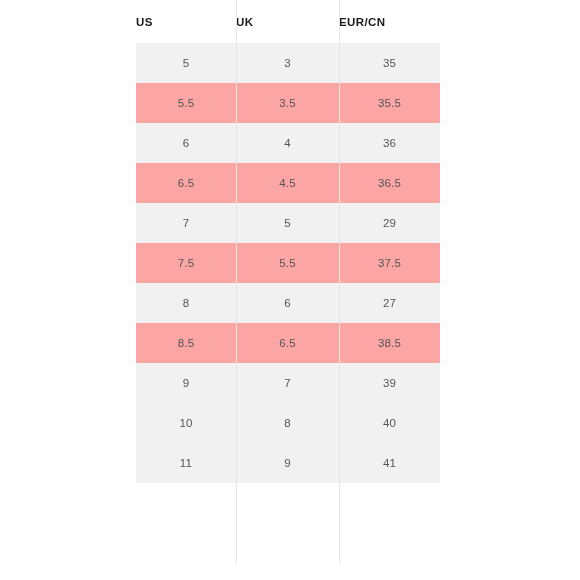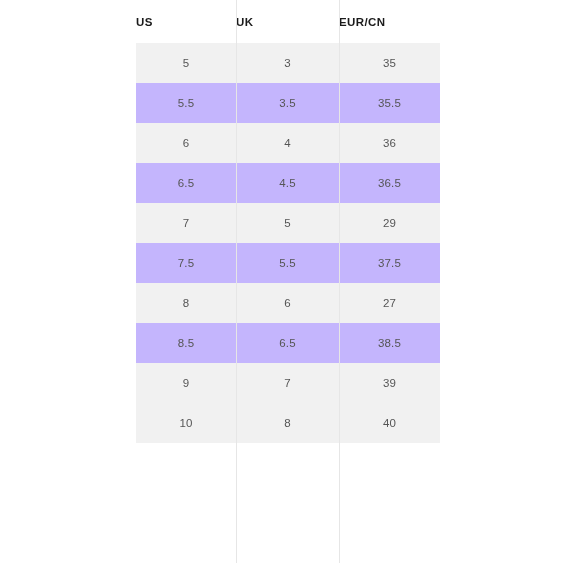--- a/index.html
+++ b/index.html
@@ -62,21 +62,21 @@
 
   table.size-table td {
     height: 40px;
     padding: 0;
     text-align: center;
     vertical-align: middle;
     font-size: 11.5px;
     font-weight: normal;
     color: #555555;
     letter-spacing: 0.2px;
-    background: #c4b5fd;
+    background: #fca5a5;
   }
 
   table.size-table tbody tr.band td {
     background: #f1f1f1;
   }
 </style>
 </head>
 <body>
 
 <div id="size-chart">
@@ -141,16 +141,21 @@
         <tr class="band">
           <td>9</td>
           <td>7</td>
           <td>39</td>
         </tr>
         <tr class="band">
           <td>10</td>
           <td>8</td>
           <td>40</td>
         </tr>
+        <tr class="band">
+          <td>11</td>
+          <td>9</td>
+          <td>41</td>
+        </tr>
       </tbody>
   </table>
 
 </div>
 
 </body></html>

